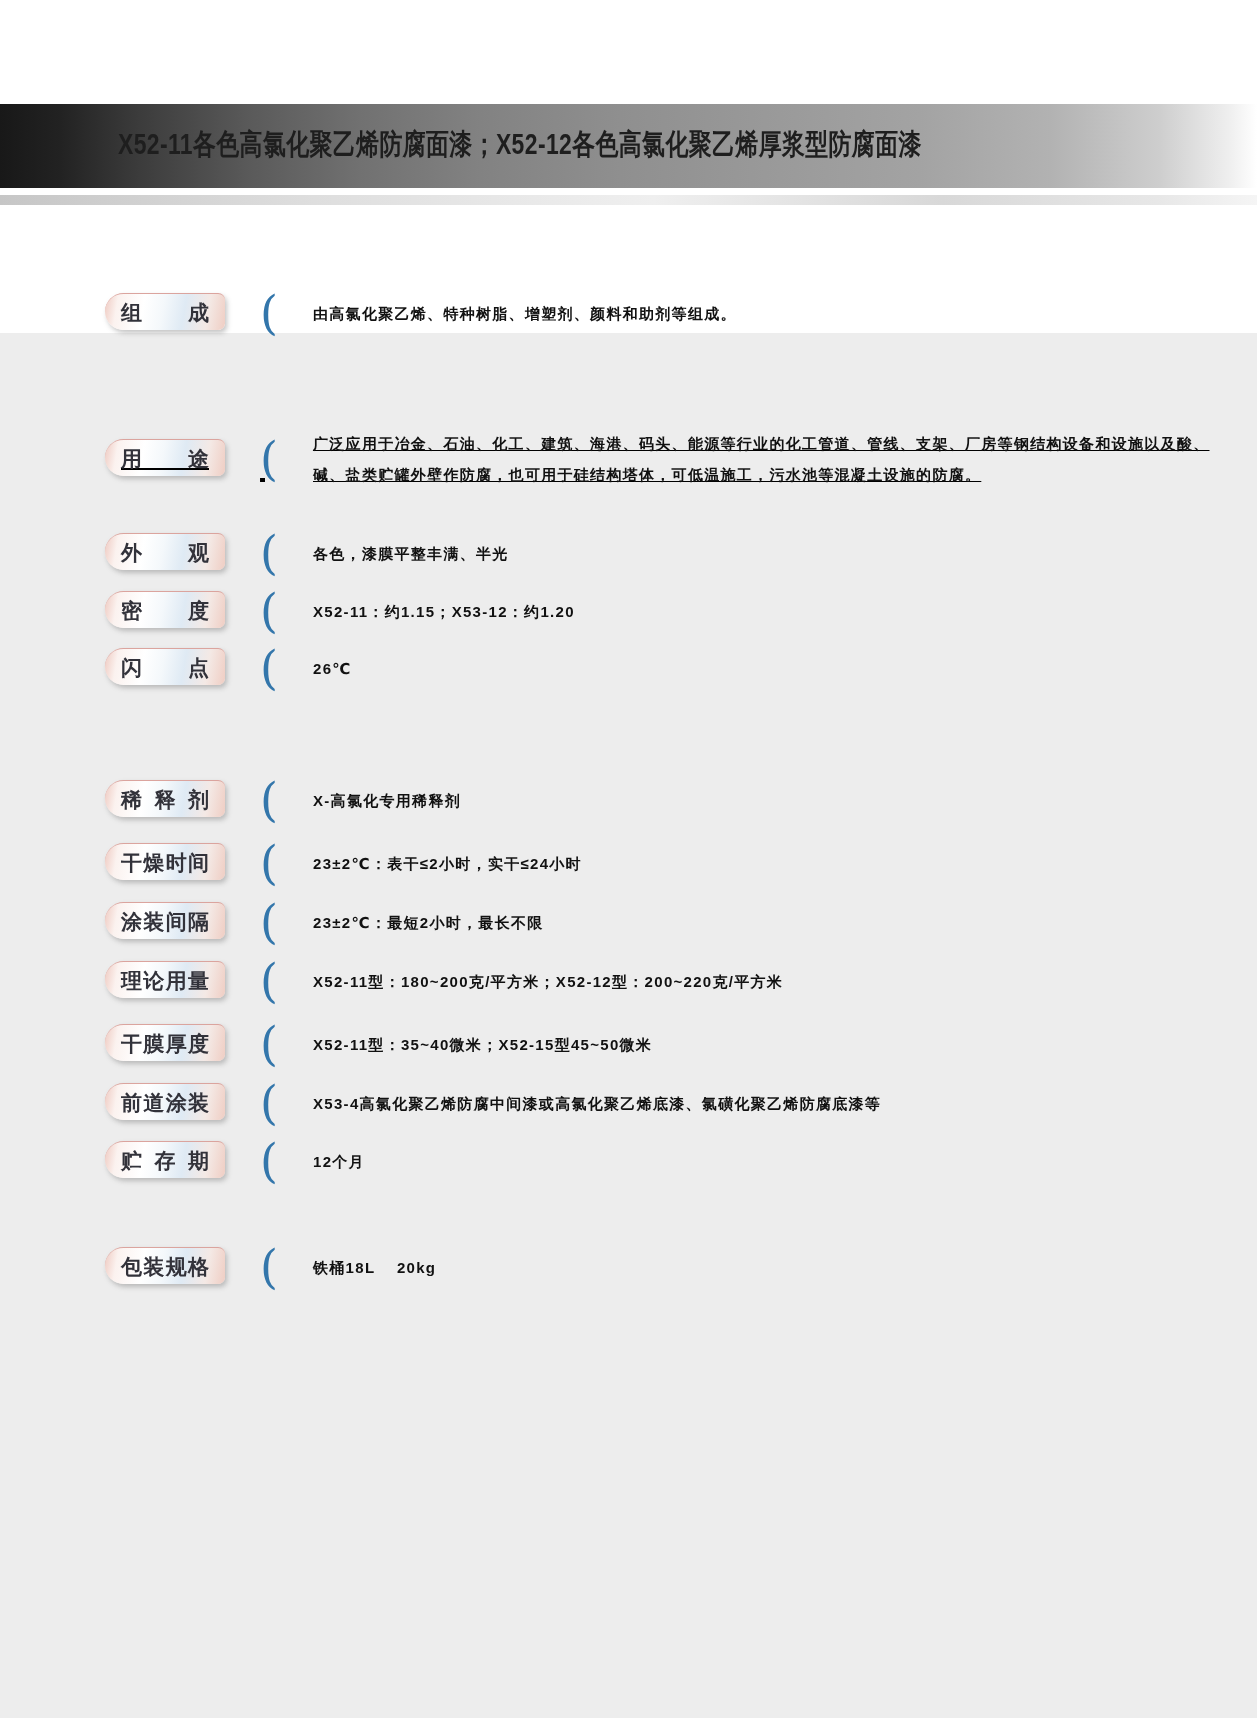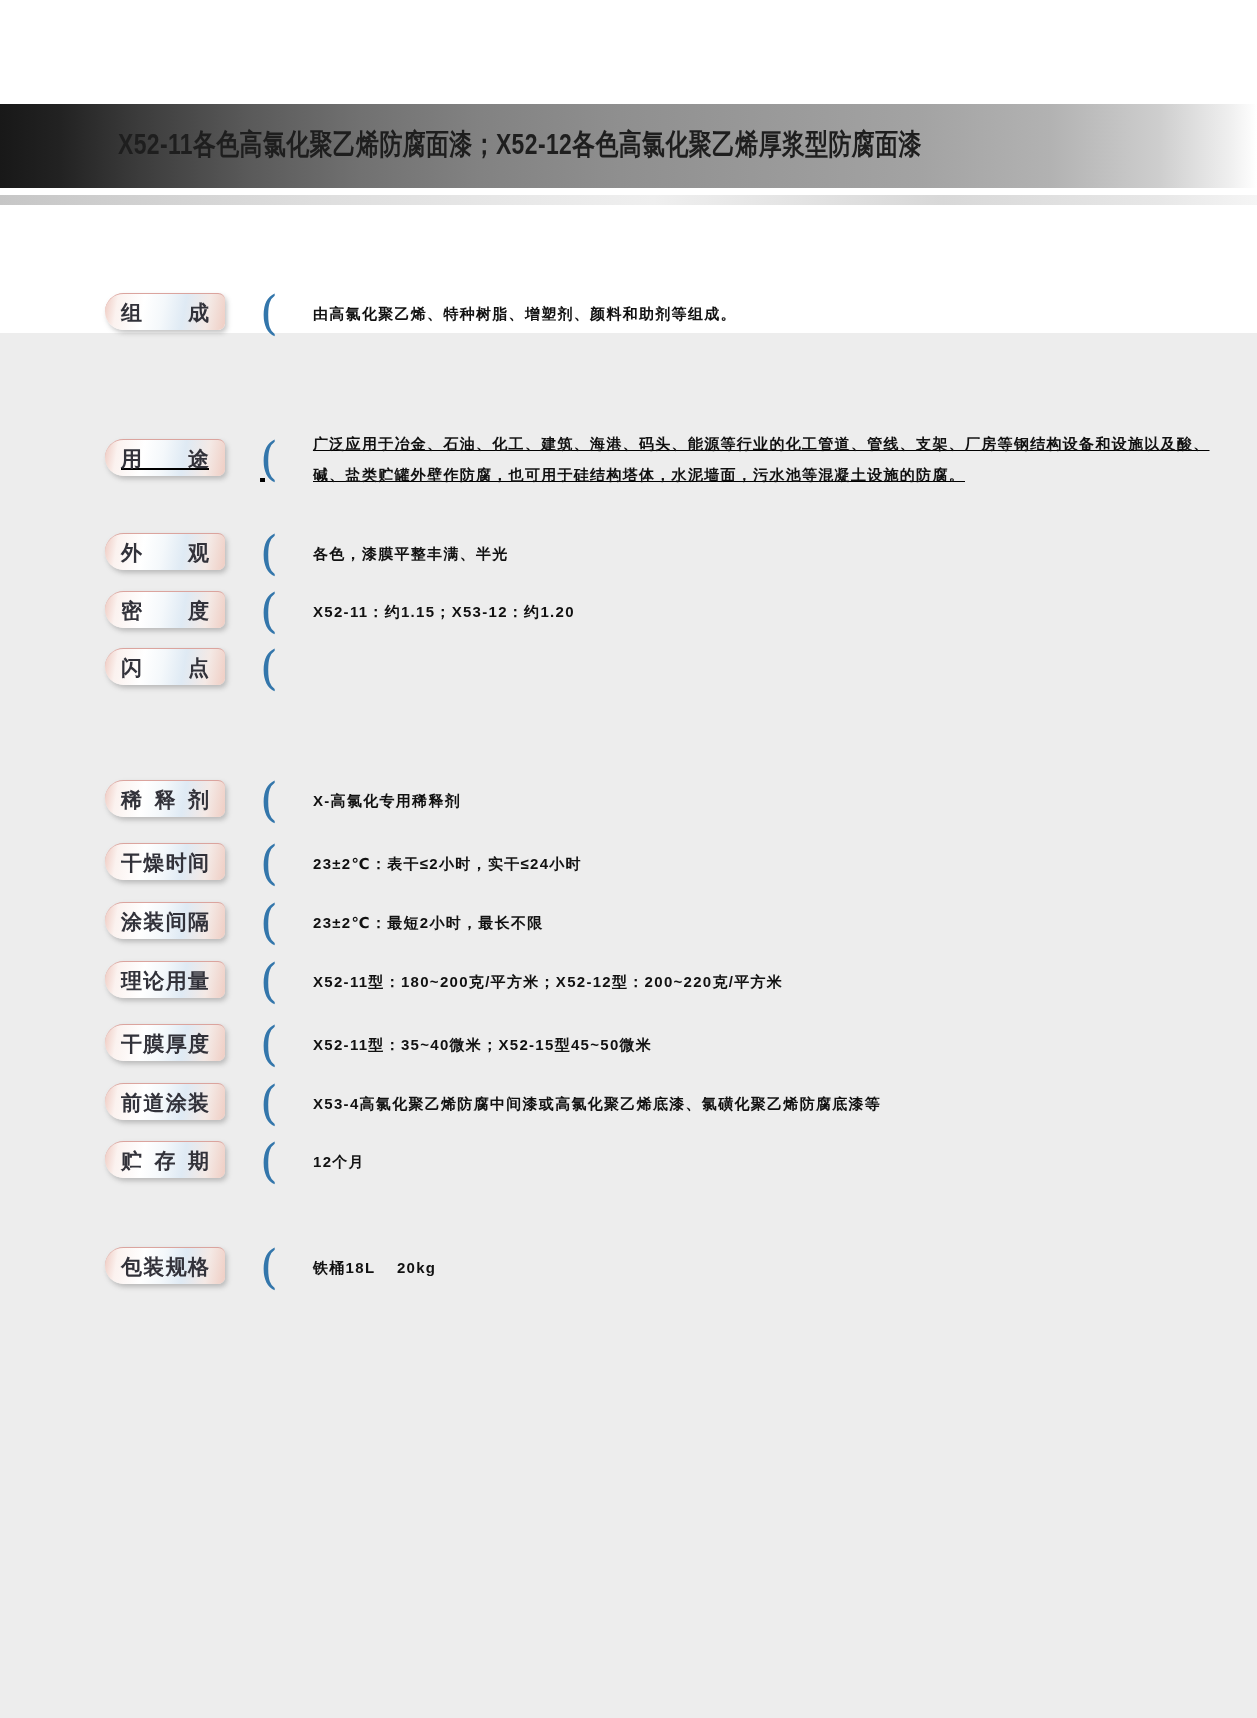--- a/index.html
+++ b/index.html
@@ -106,21 +106,21 @@
       <span class="paren"></span>
       <div class="value">由高氯化聚乙烯、特种树脂、增塑剂、颜料和助剂等组成。</div>
     </div>
 
 
     <div class="row" style="top: 425px; text-decoration: underline;">
       <div class="label-box">
         <span class="label-text">用途</span>
       </div>
       <span class="paren"></span>
-      <div class="value">广泛应用于冶金、石油、化工、建筑、海港、码头、能源等行业的化工管道、管线、支架、厂房等钢结构设备和设施以及酸、碱、盐类贮罐外壁作防腐，也可用于硅结构塔体，水泥墙面，污水池等混凝土设施的防腐。</div>
+      <div class="value">广泛应用于冶金、石油、化工、建筑、海港、码头、能源等行业的化工管道、管线、支架、厂房等钢结构设备和设施以及酸、碱、盐类贮罐外壁作防腐，也可用于硅结构塔体，可低温施工，污水池等混凝土设施的防腐。</div>
     </div>
 
     <div class="row" style="top: 533px;">
       <div class="label-box">
         <span class="label-text">外观</span>
       </div>
       <span class="paren"></span>
       <div class="value">各色，漆膜平整丰满、半光</div>
     </div>
 
@@ -130,20 +130,21 @@
       </div>
       <span class="paren"></span>
       <div class="value">X52-11：约1.15；X53-12：约1.20</div>
     </div>
 
     <div class="row" style="top: 648px;">
       <div class="label-box">
         <span class="label-text">闪点</span>
       </div>
       <span class="paren"></span>
+      <div class="value">26℃</div>
     </div>
 
 
     <div class="row" style="top: 780px;">
       <div class="label-box">
         <span class="label-text">稀释剂</span>
       </div>
       <span class="paren"></span>
       <div class="value">X-高氯化专用稀释剂</div>
     </div>

